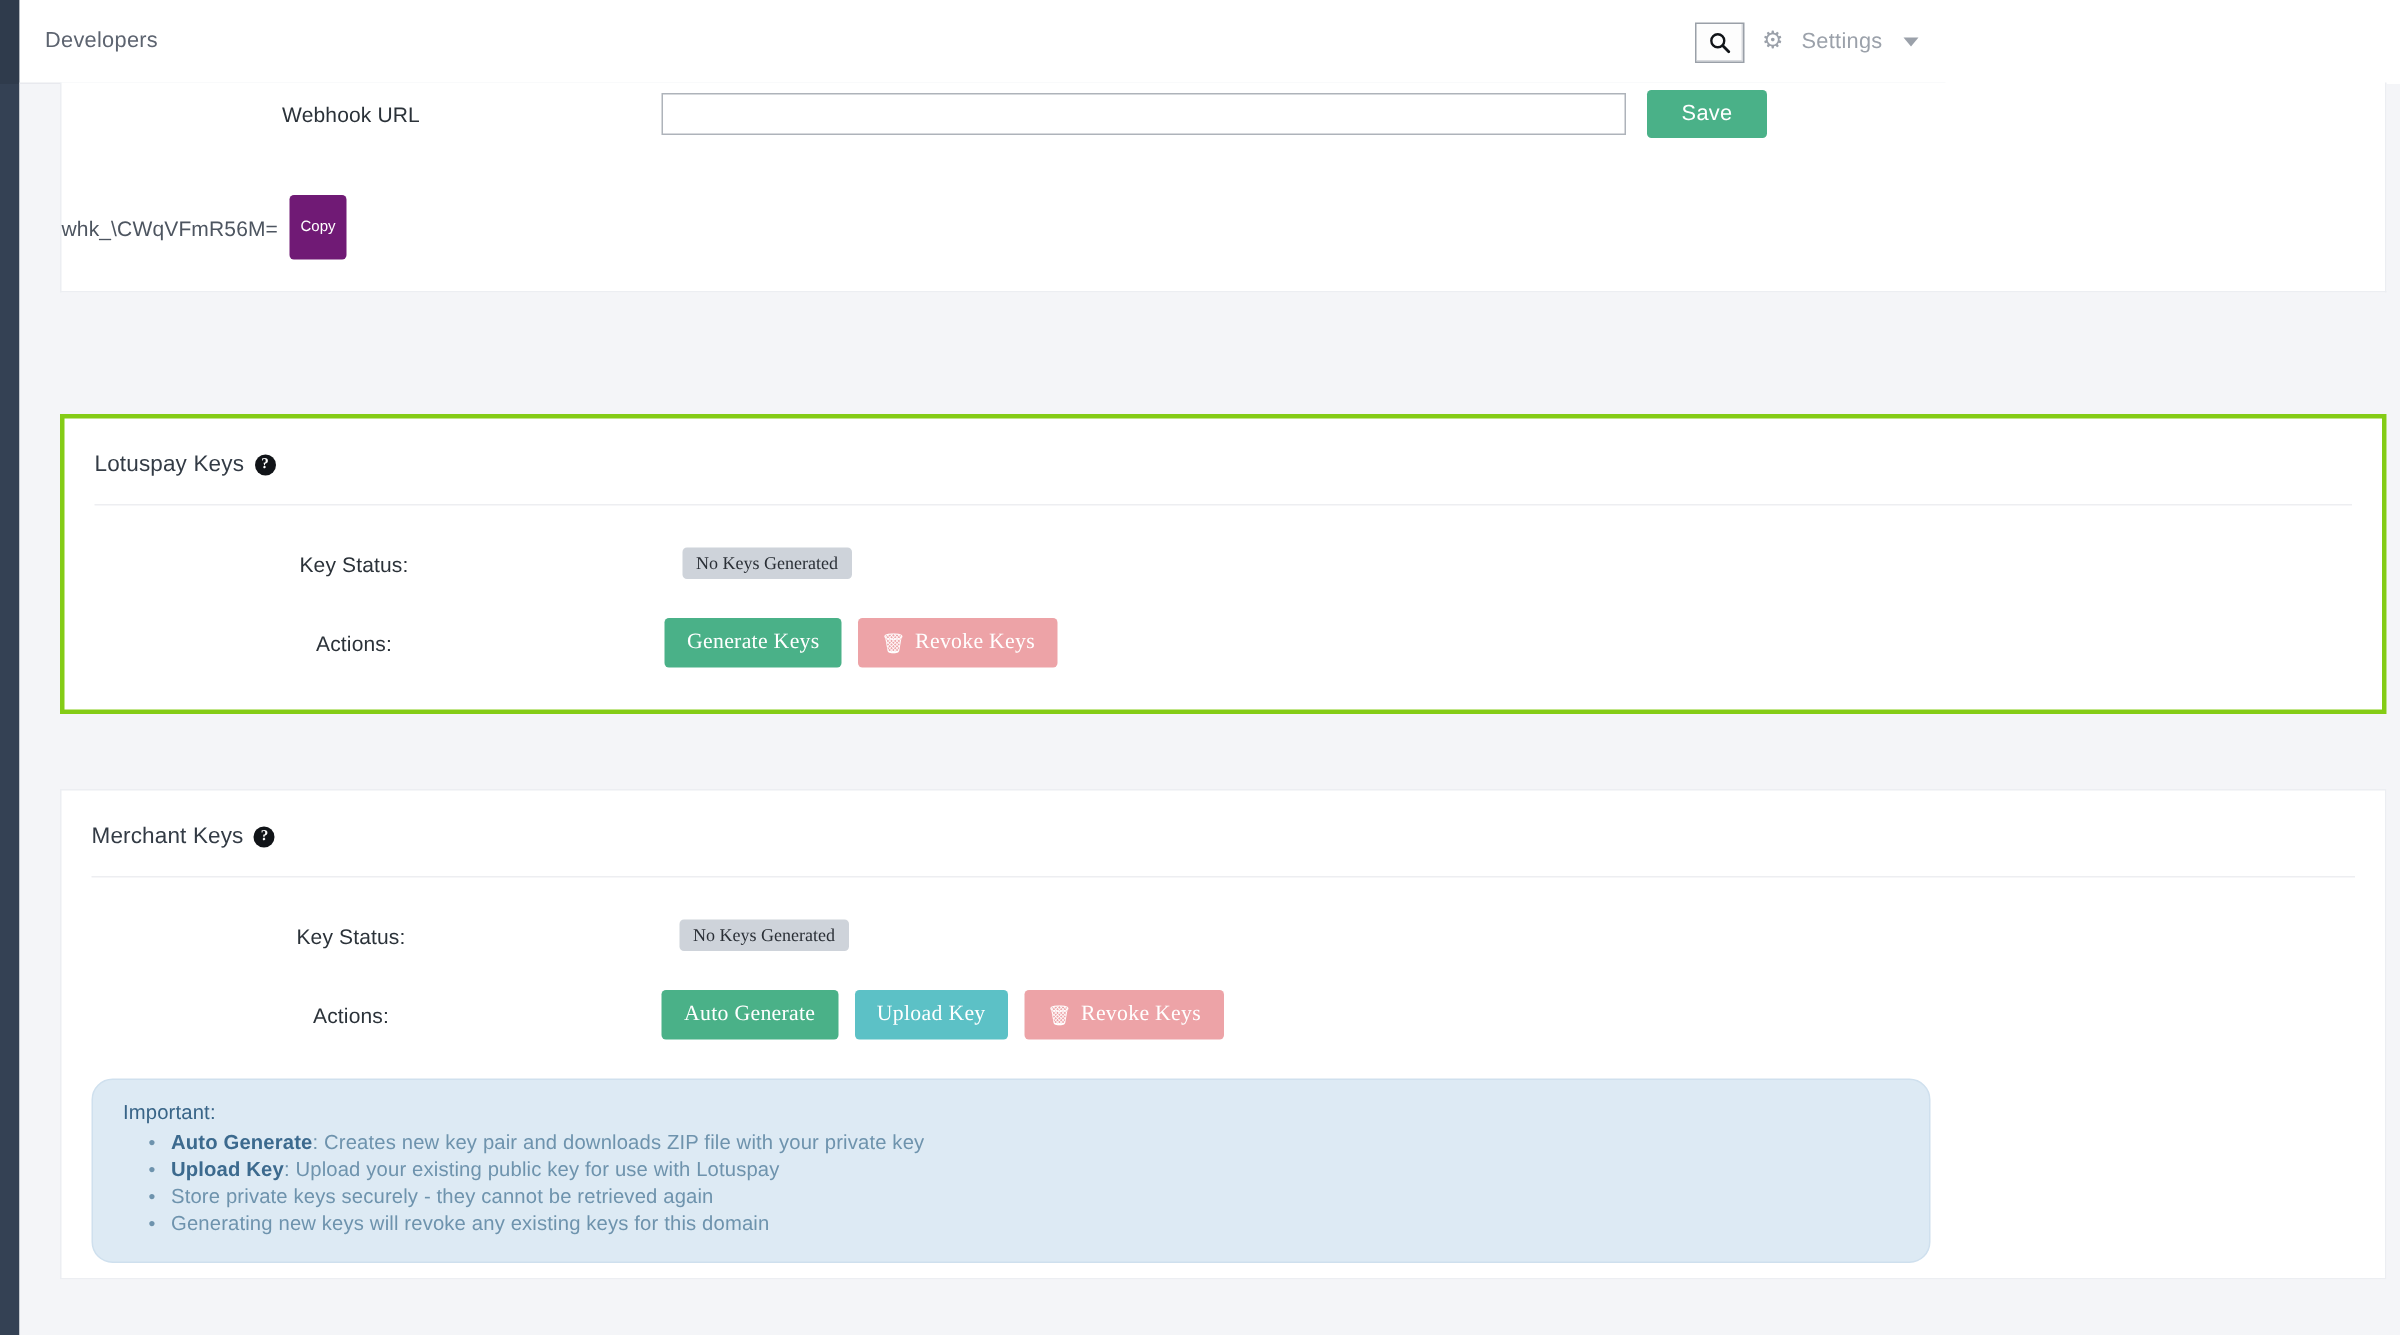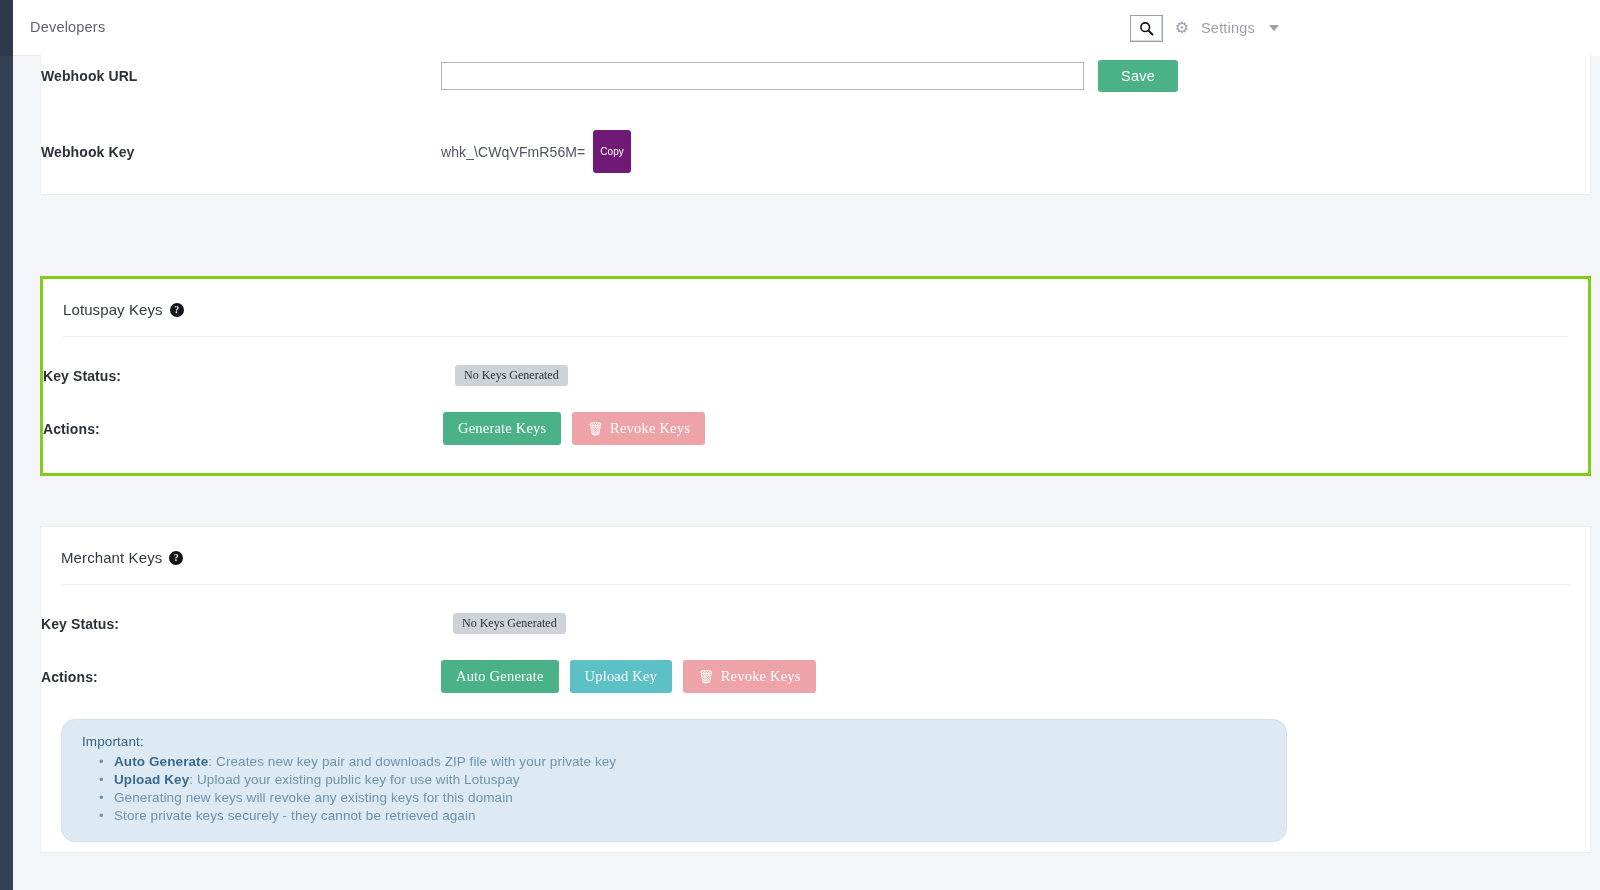--- a/index.html
+++ b/index.html
@@ -97,25 +97,24 @@
   .card-divider {
     margin: 18px 20px 0 20px;
     height: 1px; background: #edeef1;
   }
 
   
   .form-row {
     display: flex; align-items: center;
   }
   .form-label {
-    width: 400px; text-align: left;
+    width: 400px; text-align: center;
     font-size: 14px; color: #2b3239;
     padding-right: 14px;
     letter-spacing: .1px;
-    font-weight: bold;
   }
   .text-input {
     width: 643px; height: 28px;
     border: 1px solid #aeb3ba;
     background: #ffffff;
     font-family: "Liberation Sans", sans-serif;
     font-size: 13px;
     color: #333b45;
     padding: 0 8px;
     outline: none;
@@ -227,21 +226,20 @@
   <div class="page-body">
 
     <div class="card" id="card-webhook">
       <div class="form-row" style="margin-top:5px;">
         <div class="form-label">Webhook URL</div>
         <input class="text-input" type="text" placeholder="" style="">
         <button class="btn btn-green btn-save">Save</button>
       </div>
 
       <div class="form-row" style="margin-top:38px;">
-        <div class="form-label">Webhook Key</div>
         <span class="key-value">whk_\CWqVFmR56M=</span>
         <button class="btn-copy">Copy</button>
       </div>
     </div>
 
     <div class="card" id="card-lotuspay">
       <div class="card-title">
         <span>Lotuspay Keys</span>
         <span class="help-icon">?</span>
       </div>
@@ -292,20 +290,20 @@
             <span>Revoke Keys</span>
           </button>
         </div>
       </div>
 
       <div class="info-box">
         <div class="info-title">Important:</div>
         <ul class="info-list" id="info-list">
             <li><b>Auto Generate</b><span>: Creates new key pair and downloads ZIP file with your private key</span></li>
             <li><b>Upload Key</b><span>: Upload your existing public key for use with Lotuspay</span></li>
+            <li><span>Store private keys securely - they cannot be retrieved again</span></li>
             <li><span>Generating new keys will revoke any existing keys for this domain</span></li>
-            <li><span>Store private keys securely - they cannot be retrieved again</span></li>
           </ul>
       </div>
     </div>
 
   </div>
 </div>
 
 </body></html>

